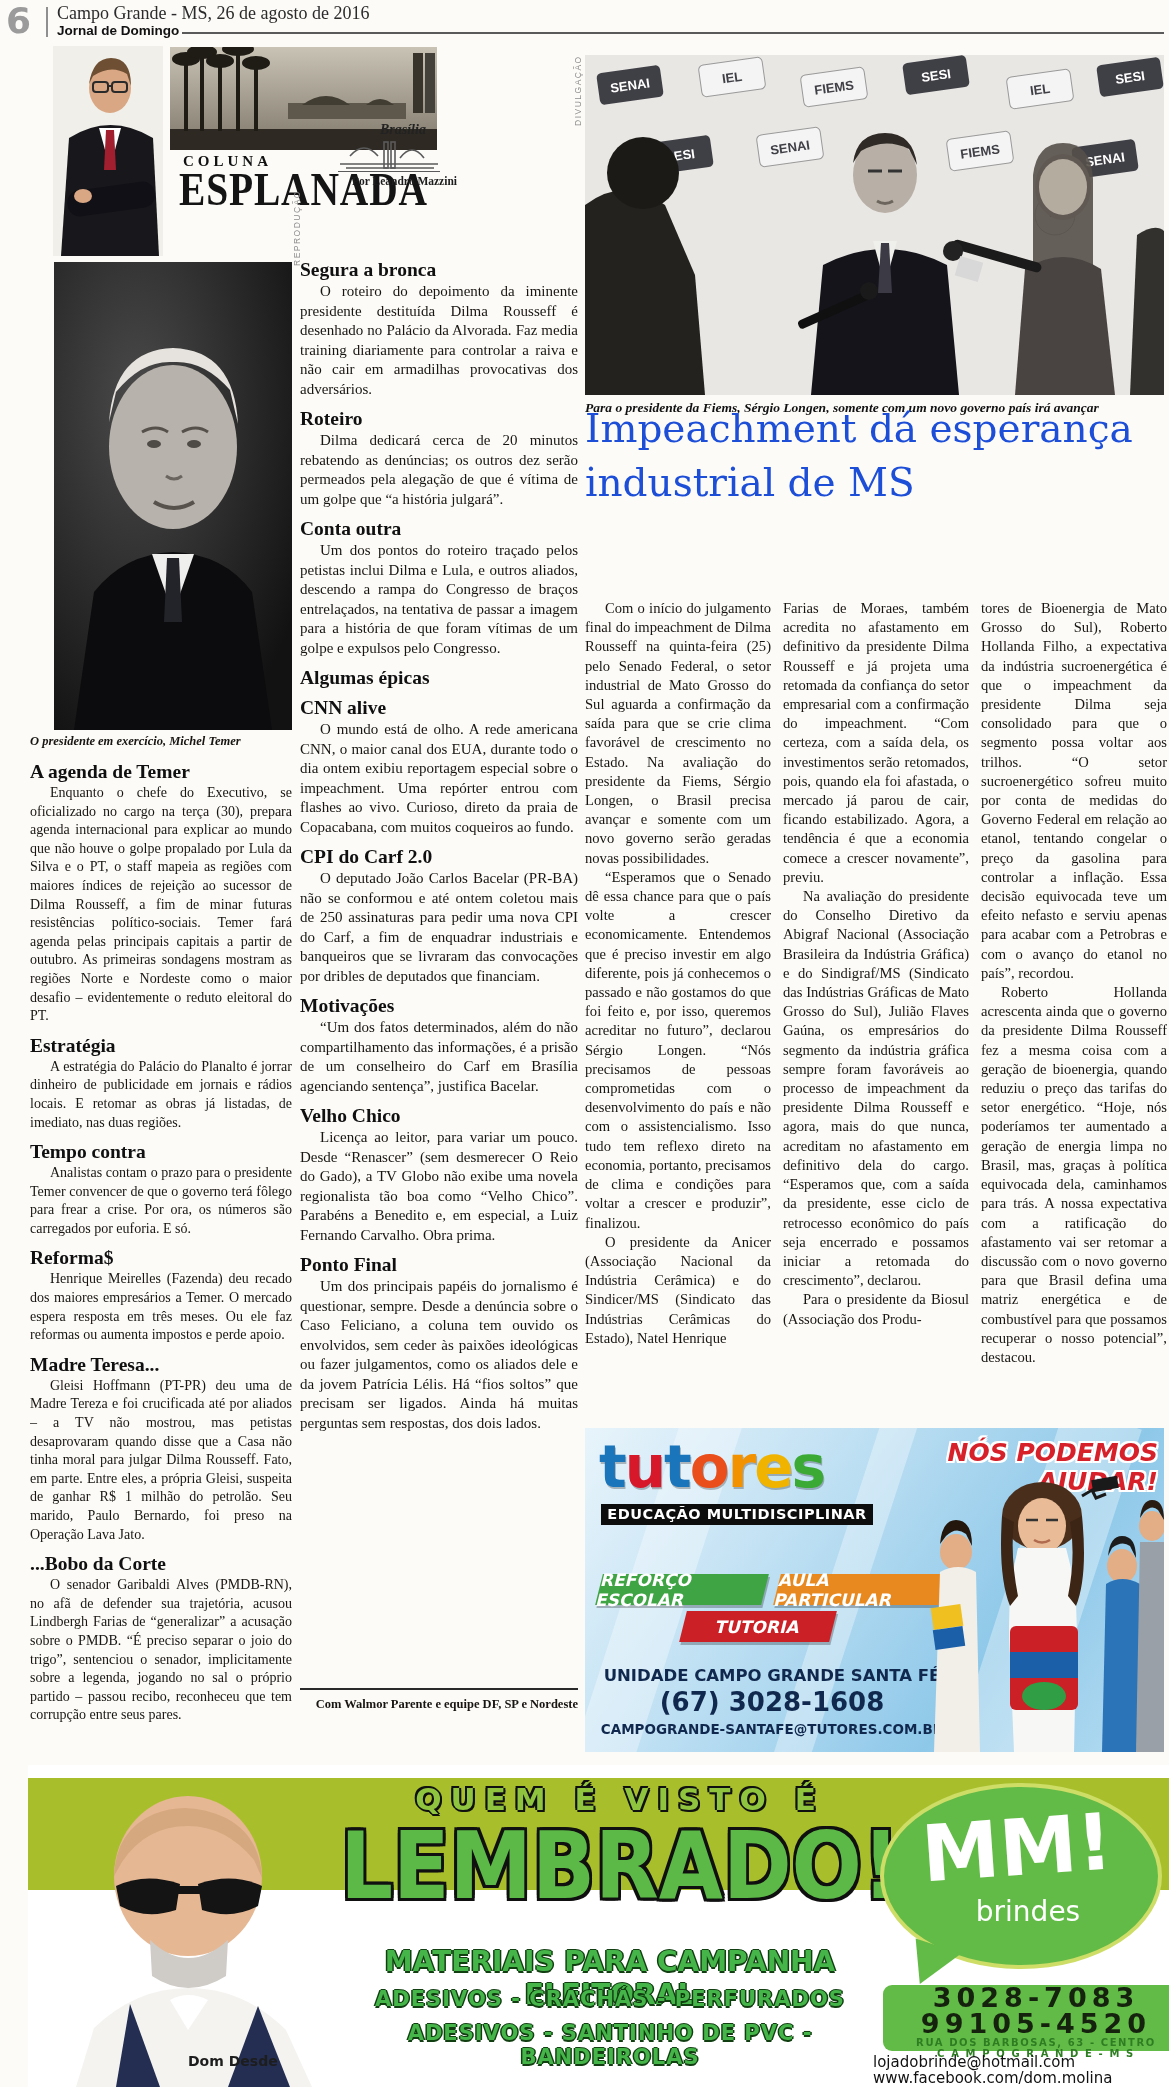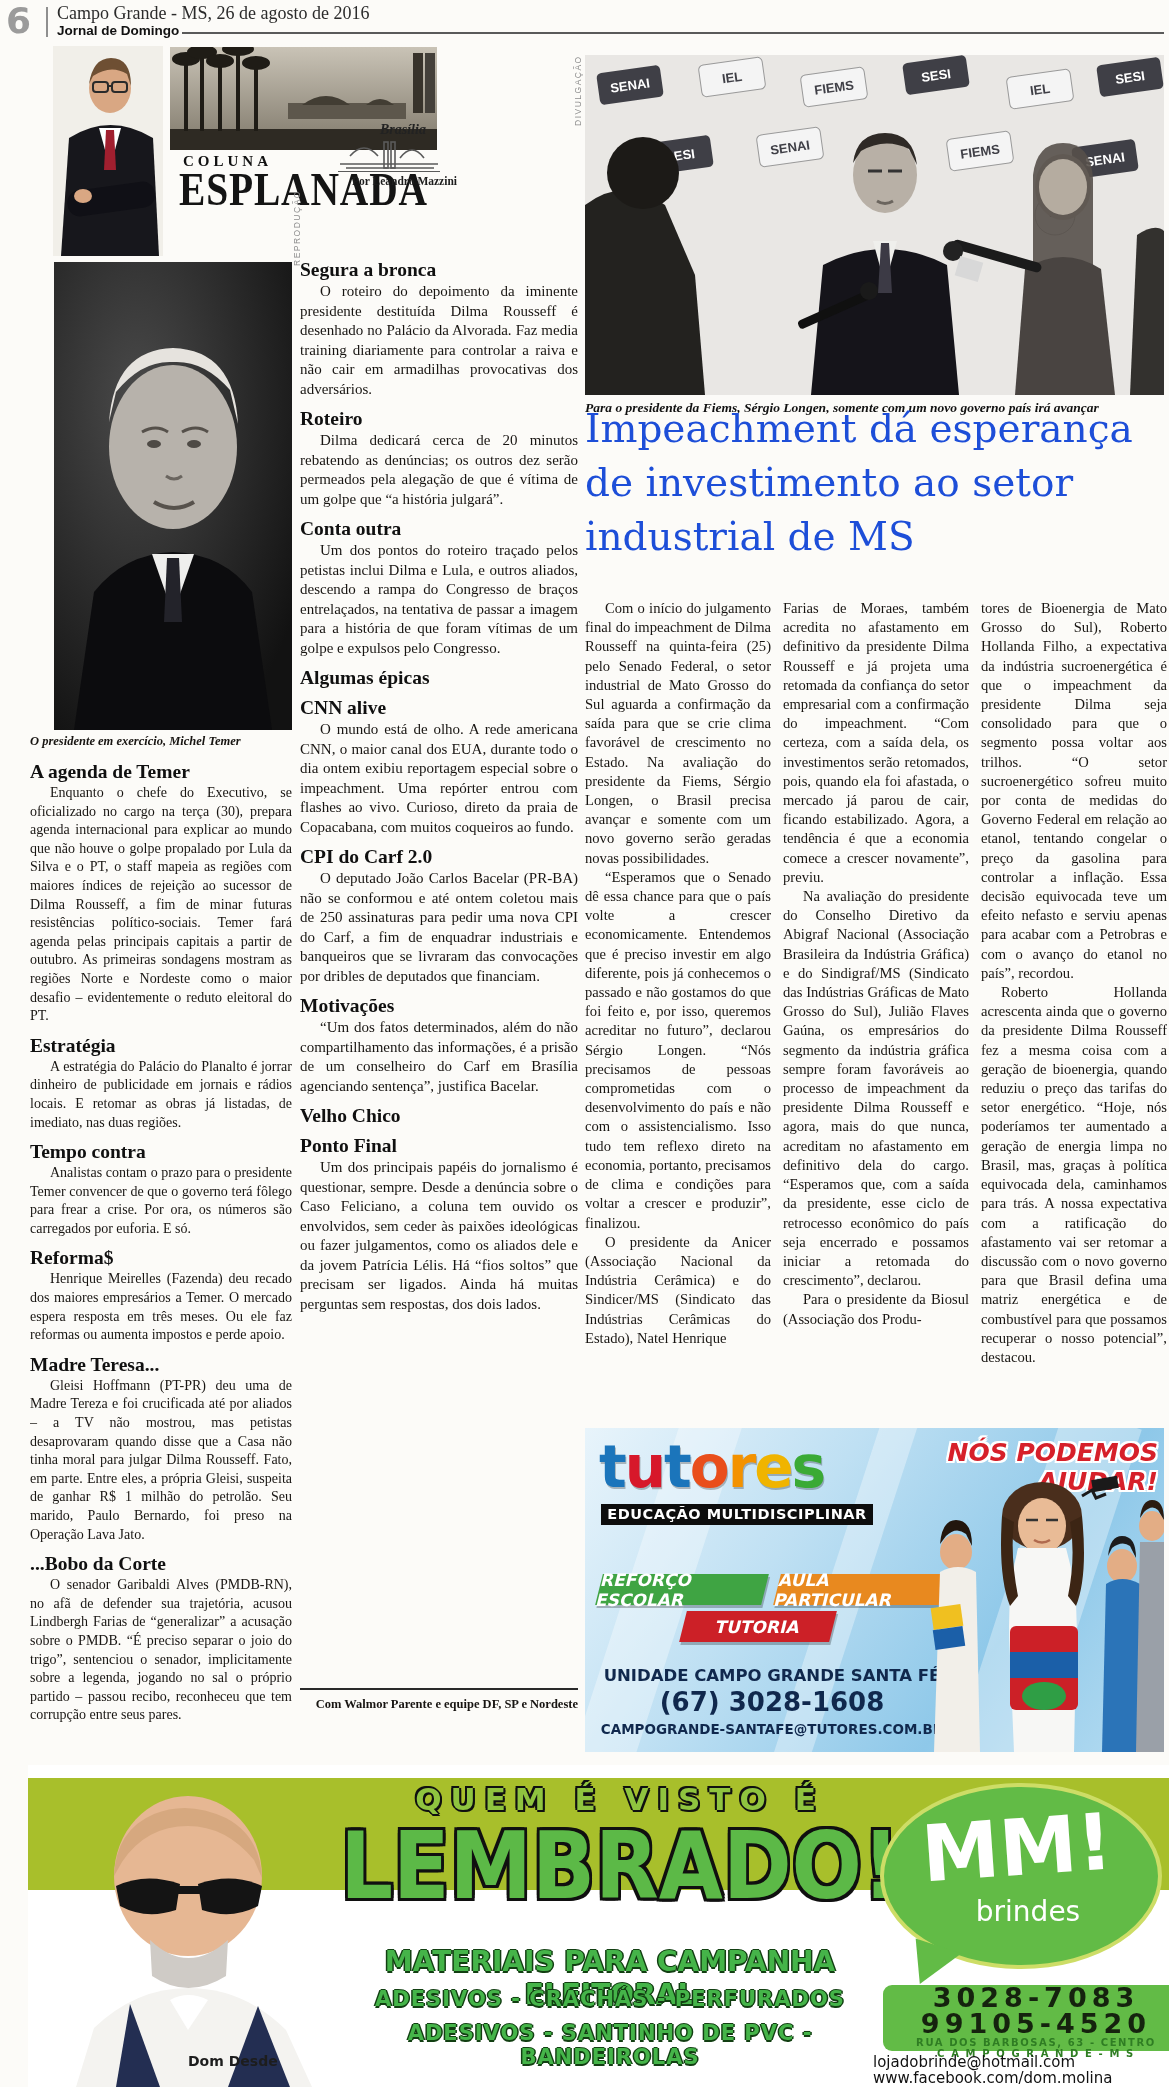--- a/index.html
+++ b/index.html
@@ -223,20 +223,21 @@
     <h3>Conta outra</h3>
     <p>Um dos pontos do roteiro traçado pelos petistas inclui Dilma e Lula, e outros aliados, descendo a rampa do Congresso de braços entrelaçados, na tentativa de passar a imagem para a história de que foram vítimas de um golpe e expulsos pelo Congresso.</p>
     <h3>Algumas épicas</h3>
     <h3>CNN alive</h3>
     <p>O mundo está de olho. A rede americana CNN, o maior canal dos EUA, durante todo o dia ontem exibiu reportagem especial sobre o impeachment. Uma repórter entrou com flashes ao vivo. Curioso, direto da praia de Copacabana, com muitos coqueiros ao fundo.</p>
     <h3>CPI do Carf 2.0</h3>
     <p>O deputado João Carlos Bacelar (PR-BA) não se conformou e até ontem coletou mais de 250 assinaturas para pedir uma nova CPI do Carf, a fim de enquadrar industriais e banqueiros que se livraram das convocações por dribles de deputados que financiam.</p>
     <h3>Motivações</h3>
     <p>“Um dos fatos determinados, além do não compartilhamento das informações, é a prisão de um conselheiro do Carf em Brasília agenciando sentença”, justifica Bacelar.</p>
     <h3>Velho Chico</h3>
+    <p>Licença ao leitor, para variar um pouco. Desde “Renascer” (sem desmerecer O Reio do Gado), a TV Globo não exibe uma novela regionalista tão boa como “Velho Chico”. Parabéns a Benedito e, em especial, a Luiz Fernando Carvalho. Obra prima.</p>
     <h3>Ponto Final</h3>
     <p>Um dos principais papéis do jornalismo é questionar, sempre. Desde a denúncia sobre o Caso Feliciano, a coluna tem ouvido os envolvidos, sem ceder às paixões ideológicas ou fazer julgamentos, como os aliados dele e da jovem Patrícia Lélis. Há “fios soltos” que precisam ser ligados. Ainda há muitas perguntas sem respostas, dos dois lados.</p>
   </div>
   <div class="abs mid-rule"></div>
   <div class="abs mid-footer">Com Walmor Parente e equipe DF, SP e Nordeste</div>
 
   <div class="abs vtext credit-divulg">DIVULGAÇÃO</div>
 
   <svg class="abs fiems" viewBox="0 0 579 340">
     <rect width="579" height="340" fill="#e9e7e4"></rect>
@@ -303,21 +304,20 @@
     <rect x="372" y="204" width="24" height="20" fill="#d8d8d8" transform="rotate(16 384 214)"></rect>
     <rect x="210" y="250" width="80" height="9" rx="4" fill="#101010" transform="rotate(-24 250 254)"></rect>
     <circle cx="284" cy="236" r="9" fill="#1a1a1a"></circle>
     <path d="M545 340 L552 180 Q570 168 579 176 L579 340 Z" fill="#33312e"></path>
   </svg>
 
   <div class="abs fiems-caption">Para o presidente da Fiems, Sérgio Longen, somente com um novo governo país irá avançar</div>
 
   <div class="abs headline">
     <div>Impeachment dá esperança</div>
-    <div>de investimento ao setor</div>
     <div>industrial de MS</div>
   </div>
 
   <div class="abs art-col c1">
     <p>Com o início do julgamento final do impeachment de Dilma Rousseff na quinta-feira (25) pelo Senado Federal, o setor industrial de Mato Grosso do Sul aguarda a confirmação da saída para que se crie clima favorável de crescimento no Estado. Na avaliação do presidente da Fiems, Sérgio Longen, o Brasil precisa avançar e somente com um novo governo serão geradas novas possibilidades.</p>
     <p>“Esperamos que o Senado dê essa chance para que o país volte a crescer economicamente. Entendemos que é preciso investir em algo diferente, pois já conhecemos o passado e não gostamos do que foi feito e, por isso, queremos acreditar no futuro”, declarou Sérgio Longen. “Nós precisamos de pessoas comprometidas com o desenvolvimento do país e não com o assistencialismo. Isso tudo tem reflexo direto na economia, portanto, precisamos de clima e condições para voltar a crescer e produzir”, finalizou.</p>
     <p>O presidente da Anicer (Associação Nacional da Indústria Cerâmica) e do Sindicer/MS (Sindicato das Indústrias Cerâmicas do Estado), Natel Henrique</p>
   </div>
   <div class="abs art-col c2">
     <p class="cont">Farias de Moraes, também acredita no afastamento em definitivo da presidente Dilma Rousseff e já projeta uma retomada da confiança do setor empresarial com a confirmação do impeachment. “Com certeza, com a saída dela, os investimentos serão retomados, pois, quando ela foi afastada, o mercado já parou de cair, ficando estabilizado. Agora, a tendência é que a economia comece a crescer novamente”, previu.</p>

